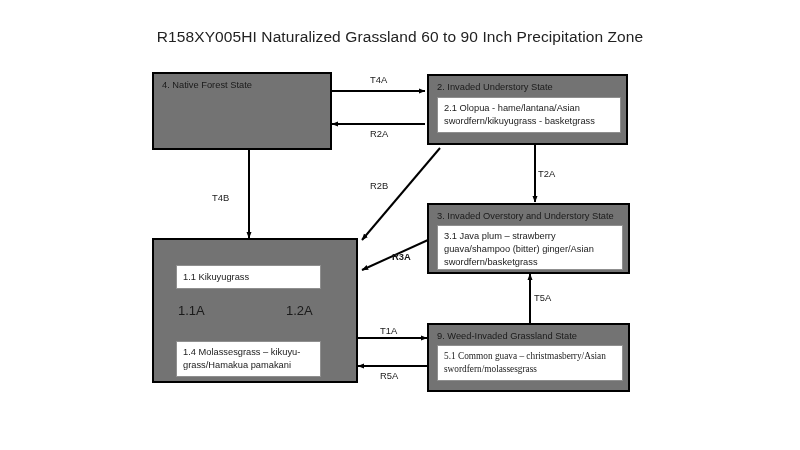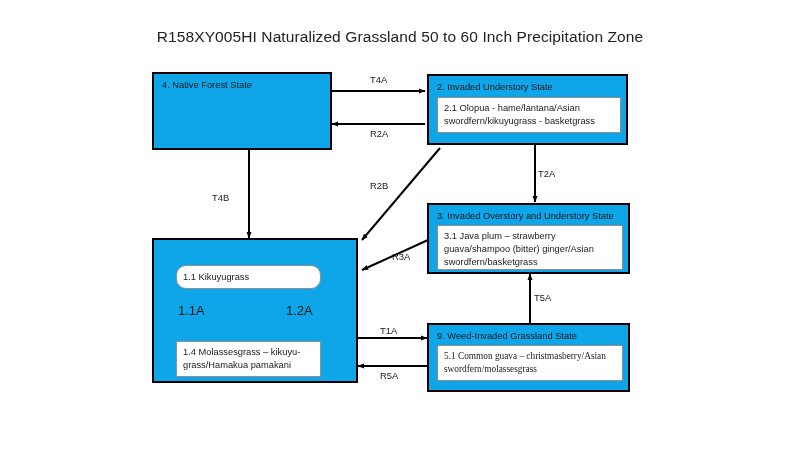--- a/index.html
+++ b/index.html
@@ -48,21 +48,21 @@
     width: 800px;
     height: 450px;
     pointer-events: none;
   }
 
   
   .state-box {
     position: absolute;
     box-sizing: border-box;
     border: 2.2px solid #000000;
-    background: #0ea5e9;
+    background: #737373;
     z-index: 3;
   }
   .state-title {
     position: absolute;
     left: 8px;
     top: 5px;
     right: 6px;
     font-size: 9.3px;
     line-height: 12px;
     color: #1a1a1a;
@@ -95,21 +95,21 @@
   }
   .edge-label.inner {
     font-size: 13px;
   }
 </style>
 </head>
 <body>
 
 <div id="diagram-canvas">
 
-  <div class="diagram-title">R158XY005HI Naturalized Grassland 50 to 60 Inch Precipitation Zone</div>
+  <div class="diagram-title">R158XY005HI Naturalized Grassland 60 to 90 Inch Precipitation Zone</div>
 
   <svg id="arrow-layer" viewBox="0 0 800 450" width="800" height="450">
     <defs>
       <marker id="ah" markerWidth="7" markerHeight="7" refX="6.2" refY="3" orient="auto" markerUnits="userSpaceOnUse">
         <path d="M0,0.4 L6.6,3 L0,5.6 z" fill="#000000"></path>
       </marker>
       <marker id="ah-thin" markerWidth="6" markerHeight="6" refX="5.3" refY="2.6" orient="auto" markerUnits="userSpaceOnUse">
         <path d="M0,0.3 L5.6,2.6 L0,4.9 z" fill="#000000"></path>
       </marker>
     </defs>
@@ -149,21 +149,21 @@
   </div>
 
   <div class="state-box" id="box3" style="left:427px; top:203px; width:203px; height:71px;">
     <div class="state-title">3. Invaded Overstory and Understory State</div>
     <div class="phase-box" style="left:8px; top:20px; width:186px; height:45px;">
       <div class="phase-text">3.1 Java plum – strawberry guava/shampoo (bitter) ginger/Asian swordfern/basketgrass</div>
     </div>
   </div>
 
   <div class="state-box" id="box1" style="left:152px; top:238px; width:206px; height:145px;">
-    <div class="phase-box" style="left:22px; top:25px; width:145px; height:24px;border-radius:10px;">
+    <div class="phase-box" style="left:22px; top:25px; width:145px; height:24px;">
       <div class="phase-text" style="top:5px;">1.1  Kikuyugrass</div>
     </div>
     <div class="phase-box" style="left:22px; top:101px; width:145px; height:36px;">
       <div class="phase-text">1.4 Molassesgrass – kikuyu-grass/Hamakua pamakani</div>
     </div>
   </div>
 
   <div class="state-box" id="box5" style="left:427px; top:323px; width:203px; height:69px;">
     <div class="state-title">9. Weed-Invaded Grassland State</div>
     <div class="phase-box" style="left:8px; top:20px; width:186px; height:36px;font-family:Liberation Serif, serif;">
@@ -174,21 +174,21 @@
   <div class="edge-label" style="left:370px; top:74px;">T4A</div>
 
   <div class="edge-label" style="left:370px; top:128px;">R2A</div>
 
   <div class="edge-label" style="left:212px; top:192px;">T4B</div>
 
   <div class="edge-label" style="left:538px; top:168px;">T2A</div>
 
   <div class="edge-label" style="left:370px; top:180px;">R2B</div>
 
-  <div class="edge-label" style="left:392px; top:251px;">R3A</div>
+  <div class="edge-label" style="left:392px; top:251px;font-weight:bold;">R3A</div>
 
   <div class="edge-label" style="left:534px; top:292px;">T5A</div>
 
   <div class="edge-label" style="left:380px; top:325px;">T1A</div>
 
   <div class="edge-label" style="left:380px; top:370px;">R5A</div>
 
   <div class="edge-label inner" style="left:178px; top:305px;">1.1A</div>
 
   <div class="edge-label inner" style="left:286px; top:305px;text-align:center;">1.2A</div>

